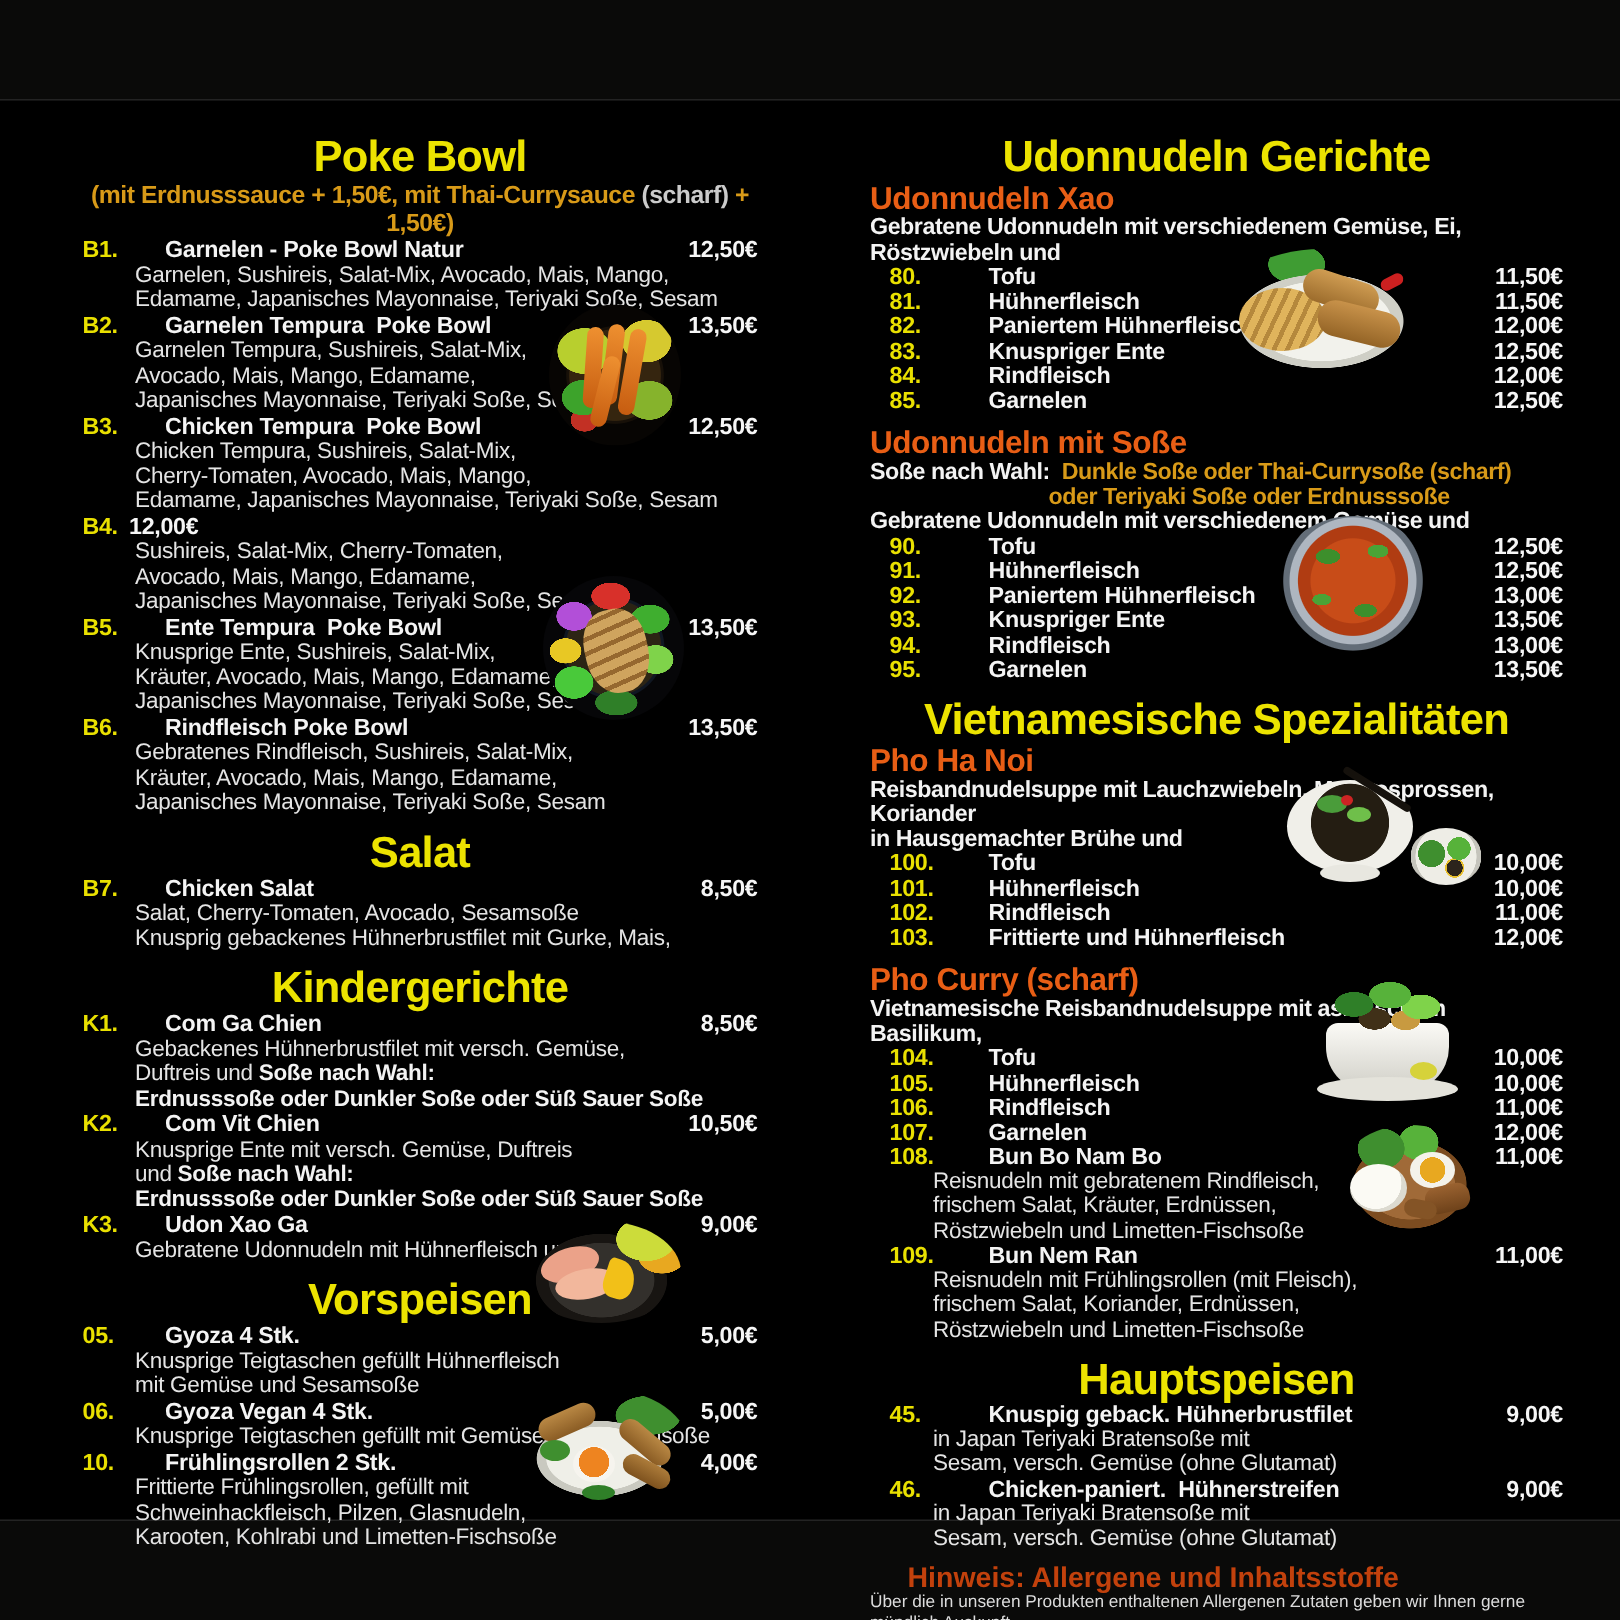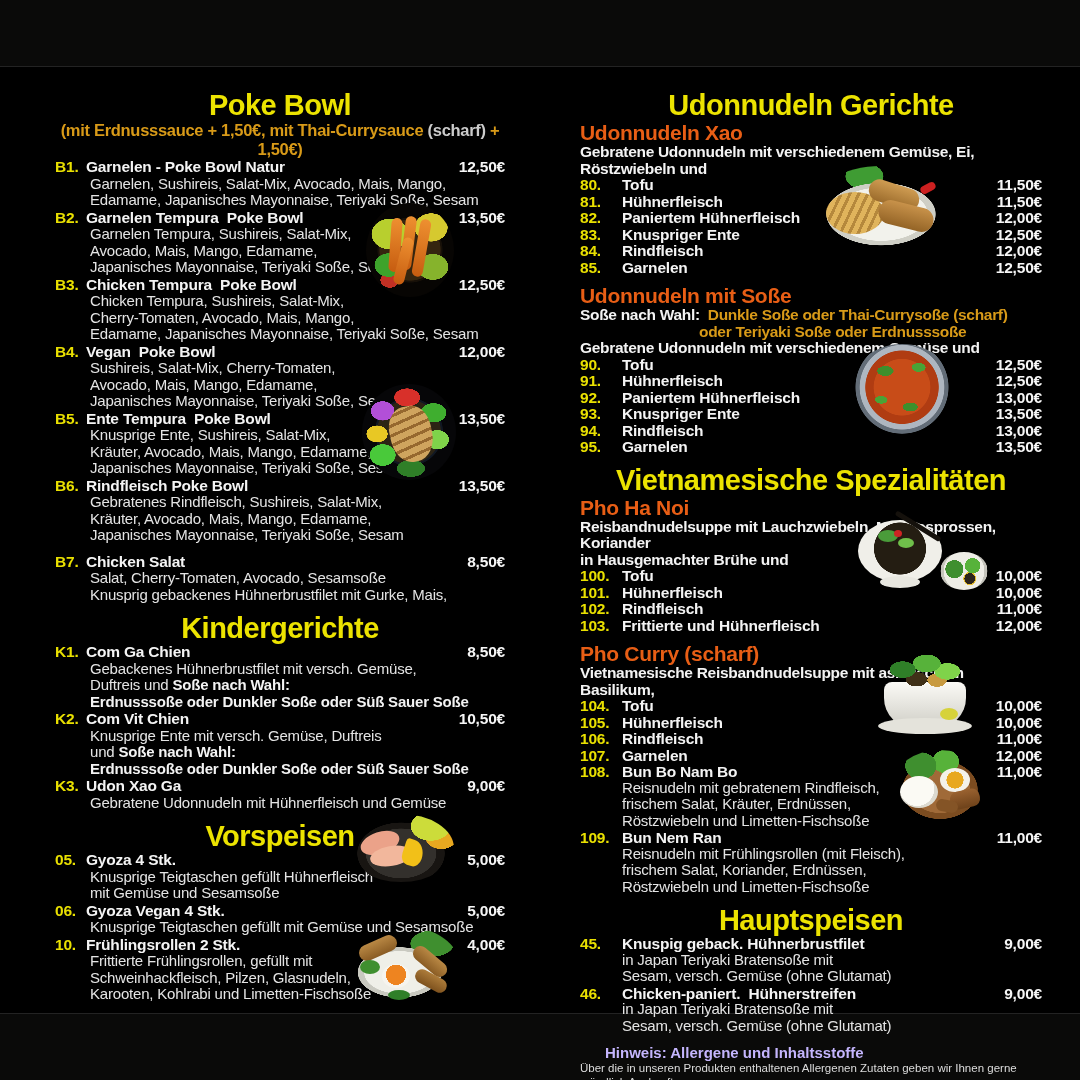--- a/index.html
+++ b/index.html
@@ -17,33 +17,33 @@
   .section{margin-top:0;}
   .section + .section{margin-top:10px;}
   .group + .group{margin-top:9px;}
   .group-label{color:#e85e15;font-size:21px;font-weight:bold;line-height:23px;letter-spacing:-0.3px;}
   .intro .dline{font-size:15.5px;font-weight:bold;color:#f3f3f3;line-height:16.5px;letter-spacing:-0.3px;}
 
   .item{margin-bottom:1px;}
   .item-row{display:flex;align-items:baseline;font-size:15.5px;font-weight:bold;line-height:16.5px;color:#f4f4f4;letter-spacing:-0.2px;}
   .col-right .item-row{line-height:15.5px;}
   .item-num{color:#e9e000;flex:none;width:31px;}
-  .col-right .item-num{width:42px;}
-  .item-name{flex:1;padding-right:6px;white-space:pre-wrap;}
+  .col-right .item-num{width:42px;margin-left:13px;}
+  .item-name{flex:1;padding-right:6px;white-space:pre-wrap;margin-left:24px;}
   .item-price{flex:none;color:#f6f6f6;}
   .item-desc{padding-left:35px;font-size:15px;line-height:16.5px;color:#e4e4e4;font-weight:normal;letter-spacing:-0.2px;}
   .col-right .item-desc{padding-left:42px;}
   .dline{white-space:pre-wrap;}
   .seg-n{font-weight:normal;color:#e4e4e4;}
   .seg-b{font-weight:bold;color:#f3f3f3;}
   .seg-g{font-weight:bold;color:#d89a18;}
   .seg-w{font-weight:bold;color:#cbcbcb;}
 
   .footnote{margin-top:11px;}
-  .fn-title{color:#c4b5fd;font-size:15px;font-weight:bold;line-height:16px;padding-left:25px;}
+  .fn-title{color:#c2410c;font-size:19px;font-weight:bold;line-height:16px;padding-left:25px;}
   .fn-line{color:#dcdcdc;font-size:11.5px;line-height:14px;font-weight:normal;}
 
   
   .photo{position:absolute;}
   .photo i{position:absolute;display:block;}
 
   #p-poke1{left:366px;top:203px;width:88px;height:94px;border-radius:50%;
     background:
       radial-gradient(26% 20% at 26% 66%,#3da32b 0 62%,transparent 63%),
       radial-gradient(17% 13% at 27% 82%,#c23024 0 62%,transparent 63%),
@@ -190,21 +190,20 @@
             </div>
             <div class="item-desc">
               <div class="dline"><span class="seg-n">Chicken Tempura, Sushireis, Salat-Mix,</span></div>
               <div class="dline"><span class="seg-n">Cherry-Tomaten, Avocado, Mais, Mango,</span></div>
               <div class="dline"><span class="seg-n">Edamame, Japanisches Mayonnaise, Teriyaki Soße, Sesam</span></div>
             </div>
           </div>
           <div class="item">
             <div class="item-row">
               <span class="item-num">B4.</span>
-              <span class="item-name">Vegan  Poke Bowl</span>
               <span class="item-price">12,00€</span>
             </div>
             <div class="item-desc">
               <div class="dline"><span class="seg-n">Sushireis, Salat-Mix, Cherry-Tomaten,</span></div>
               <div class="dline"><span class="seg-n">Avocado, Mais, Mango, Edamame,</span></div>
               <div class="dline"><span class="seg-n">Japanisches Mayonnaise, Teriyaki Soße, Sesam</span></div>
             </div>
           </div>
           <div class="item">
             <div class="item-row">
@@ -226,20 +225,21 @@
             </div>
             <div class="item-desc">
               <div class="dline"><span class="seg-n">Gebratenes Rindfleisch, Sushireis, Salat-Mix,</span></div>
               <div class="dline"><span class="seg-n">Kräuter, Avocado, Mais, Mango, Edamame,</span></div>
               <div class="dline"><span class="seg-n">Japanisches Mayonnaise, Teriyaki Soße, Sesam</span></div>
             </div>
           </div>
         </div>
       </div>
       <div class="section">
+        <div class="sec-title">Salat</div>
         <div class="group">
           <div class="item">
             <div class="item-row">
               <span class="item-num">B7.</span>
               <span class="item-name">Chicken Salat</span>
               <span class="item-price">8,50€</span>
             </div>
             <div class="item-desc">
               <div class="dline"><span class="seg-n">Salat, Cherry-Tomaten, Avocado, Sesamsoße</span></div>
               <div class="dline"><span class="seg-n">Knusprig gebackenes Hühnerbrustfilet mit Gurke, Mais,</span></div>

